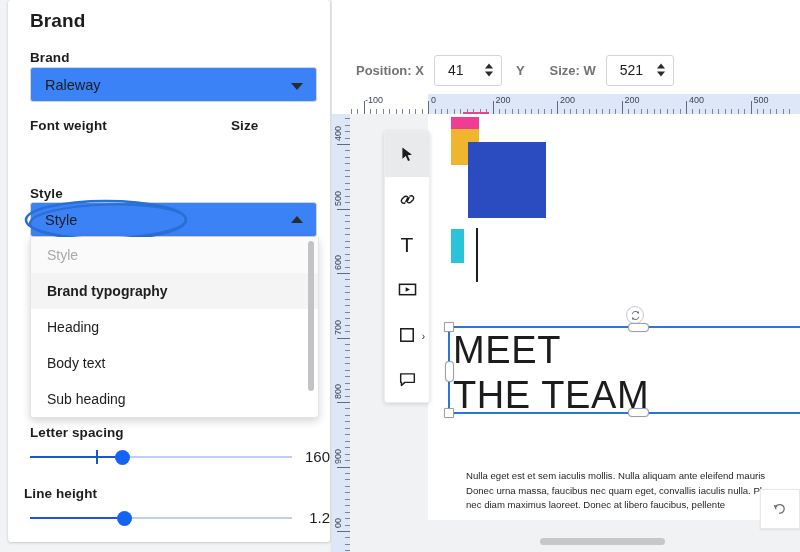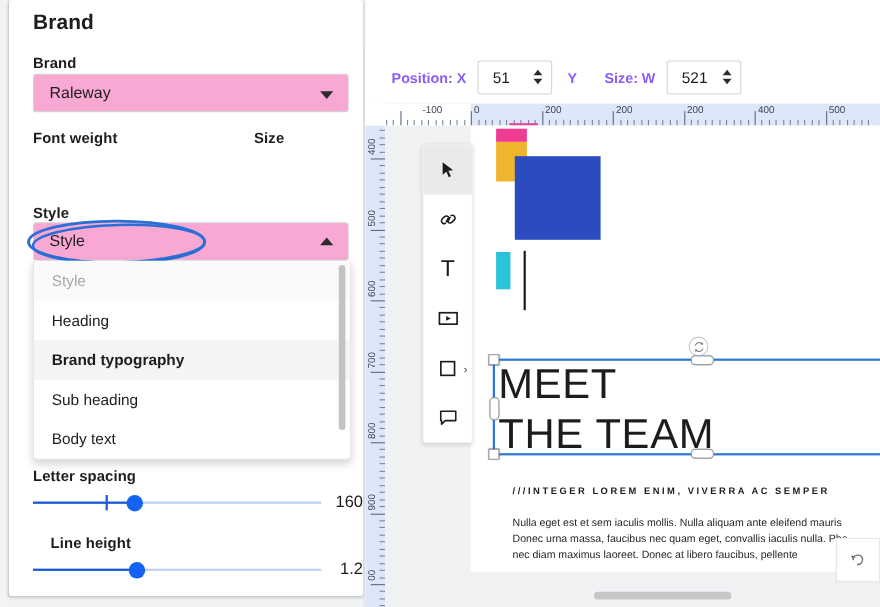--- a/index.html
+++ b/index.html
@@ -30,21 +30,21 @@
     letter-spacing: 0.1px;
   }
   .field-label {
     font-size: 13.5px; font-weight: bold; color: #1d1d1f;
     letter-spacing: 0.1px;
   }
   .ctl-box {
     box-sizing: border-box;
     border: 1px solid #d3d4d6;
     border-radius: 3px;
-    background: #f9a8d4;
+    background: #3b82f6;
     display: flex; align-items: center;
     position: relative;
   }
   .ctl-box .val {
     font-size: 14.5px; color: #1d1d1f; padding-left: 14px;
     white-space: nowrap; overflow: hidden;
   }
   .ctl-box.placeholder .val { color: #1d1d1f; }
   .caret-down {
     position: absolute; right: 13px; top: 50%;
@@ -120,21 +120,21 @@
     position: absolute; right: 4px; top: 4px;
     width: 6px; height: 150px;
     background: #c3c3c5; border-radius: 3px;
   }
 
   
   #ls-label { position: absolute; left: 22px; top: 425px; }
   #ls-slider { position: absolute; left: 22px; top: 448px; width: 262px; height: 18px; }
   #ls-value  { position: absolute; left: 286px; top: 448px; width: 36px;
                text-align: right; font-size: 15px; color: #1d1d1f; }
-  #lh-label { position: absolute; left: 38px; top: 486px; text-align: center; }
+  #lh-label { position: absolute; left: 16px; top: 486px; text-align: center; }
   #lh-slider { position: absolute; left: 22px; top: 509px; width: 262px; height: 18px; }
   #lh-value  { position: absolute; left: 286px; top: 509px; width: 36px;
                text-align: right; font-size: 15px; color: #1d1d1f; }
 
   .slider { position: relative; }
   .slider .track-bg {
     position: absolute; left: 0; top: 8px; width: 100%; height: 2px;
     background: #bcd0f3;
   }
   .slider .track-fill {
@@ -171,21 +171,21 @@
   #color-swatch {
     margin-left: 18px; width: 34px; height: 34px;
     border-radius: 5px; background: #fbc11b;
   }
   #prop-bar {
     position: absolute; left: 0; top: 46px; width: 468px; height: 48px;
     background: #fff; border-bottom: 1px solid #e6e6e8;
     display: flex; align-items: center;
   }
   .prop-lbl {
-    font-size: 13px; font-weight: bold; color: #8b5cf6; white-space: nowrap;
+    font-size: 13px; font-weight: bold; color: #737373; white-space: nowrap;
   }
   .num-box {
     box-sizing: border-box;
     border: 1px solid #d3d4d6; border-radius: 3px;
     height: 31px; position: relative; background: #fff;
     display: flex; align-items: center;
   }
   .num-box .nval {
     font-size: 14px; color: #1d1d1f; padding-left: 13px;
   }
@@ -343,31 +343,31 @@
 
     <svg id="annot-ellipse" viewBox="0 0 175 48">
       <ellipse cx="88" cy="24" rx="80" ry="19" fill="none" stroke="#2a6fd6" stroke-width="2.6"></ellipse>
       <ellipse cx="90" cy="25.5" rx="78" ry="17" fill="none" stroke="#2a6fd6" stroke-width="2.2" transform="rotate(-1.5 90 25.5)"></ellipse>
     </svg>
 
     <div id="style-dropdown">
       <div class="dd-item disabled">
         <span>Style</span>
       </div>
+      <div class="dd-item selected">
+        <span>Brand typography</span>
+      </div>
       <div class="dd-item">
         <span>Heading</span>
       </div>
-      <div class="dd-item selected">
-        <span>Brand typography</span>
+      <div class="dd-item">
+        <span>Body text</span>
       </div>
       <div class="dd-item">
         <span>Sub heading</span>
-      </div>
-      <div class="dd-item">
-        <span>Body text</span>
       </div>
       <div id="dd-scrollbar"></div>
     </div>
 
     <div class="field-label" id="ls-label">Letter spacing</div>
     <div class="slider" id="ls-slider">
       <div class="track-bg"></div>
       <div class="track-fill" style="width:35%"></div>
       <div class="tick" style="left:25%"></div>
       <div class="thumb" style="left:35%"></div>
@@ -382,21 +382,21 @@
     </div>
     <div id="lh-value">1.2</div>
   </div>
 
   <div class="right-panel">
 
 
     <div id="prop-bar">
       <span class="prop-lbl" style="margin-left:24px;">Position: X</span>
       <span class="num-box" style="margin-left:10px;width:68px;">
-        <span class="nval">51</span>
+        <span class="nval">41</span>
         <span class="spin">
           <span class="up"></span>
           <span class="dn"></span>
         </span>
       </span>
       <span class="prop-lbl" style="margin-left:14px;">Y</span>
       <span class="prop-lbl" style="margin-left:25px;">Size: W</span>
       <span class="num-box" style="margin-left:10px;width:68px;">
         <span class="nval">521</span>
         <span class="spin">
@@ -474,21 +474,21 @@
           <div class="hminor" style="left: 399.2px;"></div>
           <div class="hminor" style="left: 405.6px;"></div>
           <div class="hminor" style="left: 412.1px;"></div>
           <div class="hmajor" style="left: 418.5px;"></div>
           <div class="hminor" style="left: 424.9px;"></div>
           <div class="hminor" style="left: 431.4px;"></div>
           <div class="hminor" style="left: 437.8px;"></div>
           <div class="hminor" style="left: 444.3px;"></div>
           <div class="hminor" style="left: 450.8px;"></div>
           <div class="hminor" style="left: 457.2px;"></div>
-          <div class="hlabel" style="left: 52px;">-100</div>
+          <div class="hlabel" style="left: 33px;">-100</div>
           <div class="hlabel" style="left: 99px;">0</div>
           <div class="hlabel" style="left: 163.5px;">200</div>
           <div class="hlabel" style="left: 228px;">200</div>
           <div class="hlabel" style="left: 292.5px;">200</div>
           <div class="hlabel" style="left: 357px;">400</div>
           <div class="hlabel" style="left: 421.5px;">500</div>
         </div>
       <div id="h-selection" style="left: 131.475px; width: 25.8px;"></div>
     </div>
     <div id="ruler-corner"></div>
@@ -595,21 +595,20 @@
           <div class="sel-edge sel-v" style="left:0"></div>
           <div class="handle cn" style="left:-4px;top:-4px"></div>
           <div class="handle cn" style="left:-4px;bottom:-4px"></div>
           <div class="handle hz" style="left:180px;top:-3px"></div>
           <div class="handle hz" style="left:180px;bottom:-3px"></div>
           <div class="handle vt" style="left:-3px;top:35px"></div>
           <div id="headline-text">MEET
 THE TEAM</div>
         </div>
 
-        <div id="eyebrow">///INTEGER LOREM ENIM, VIVERRA AC SEMPER</div>
         <div id="body-copy">Nulla eget est et sem iaculis mollis. Nulla aliquam ante eleifend mauris
 Donec urna massa, faucibus nec quam eget, convallis iaculis nulla. Pha
 nec diam maximus laoreet. Donec at libero faucibus, pellente</div>
       </div>
 
       <div id="undo-button">
         <svg width="18" height="18" viewBox="0 0 20 20">
           <path d="M6.5 7.5 L4 6.2 L5.4 9.8" fill="none" stroke="#6c7077" stroke-width="1.4" stroke-linecap="round" stroke-linejoin="round"></path>
           <path d="M5 7.5 C7.5 3.8 14 4.6 14.6 9 C15.1 12.6 11.8 15 9.5 14.6" fill="none" stroke="#6c7077" stroke-width="1.4" stroke-linecap="round"></path>
         </svg>

